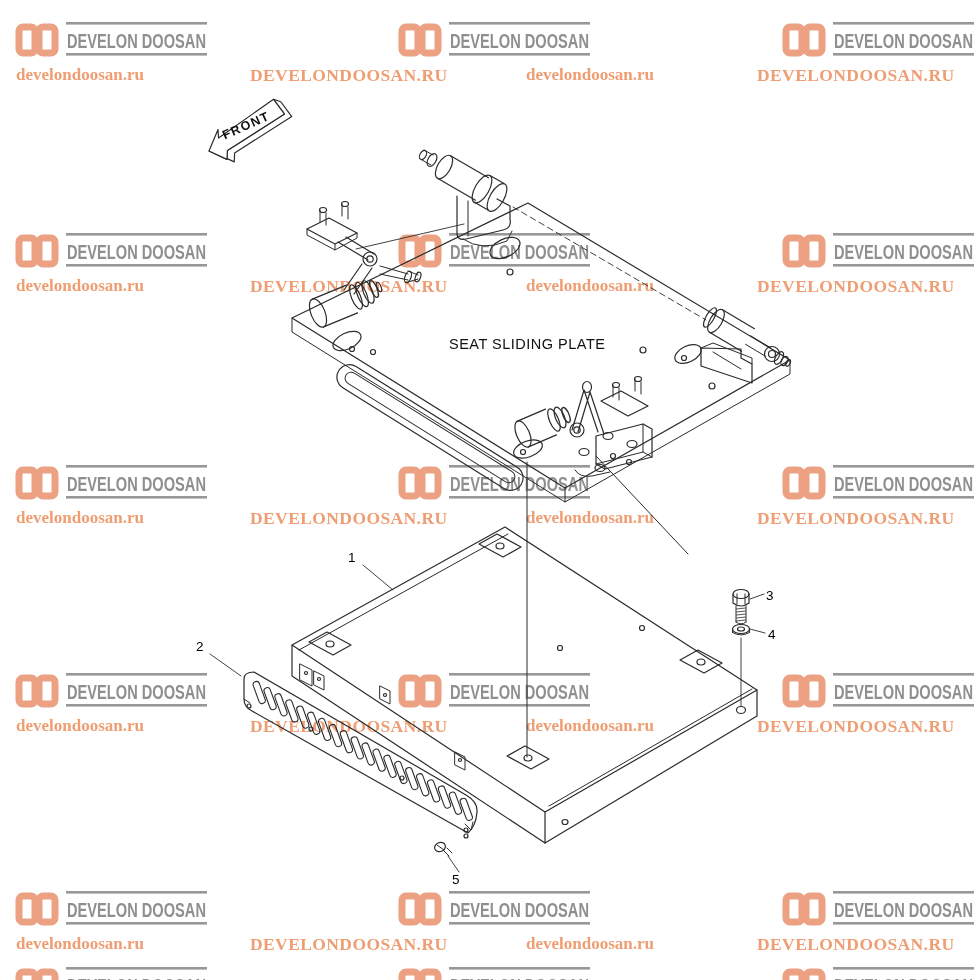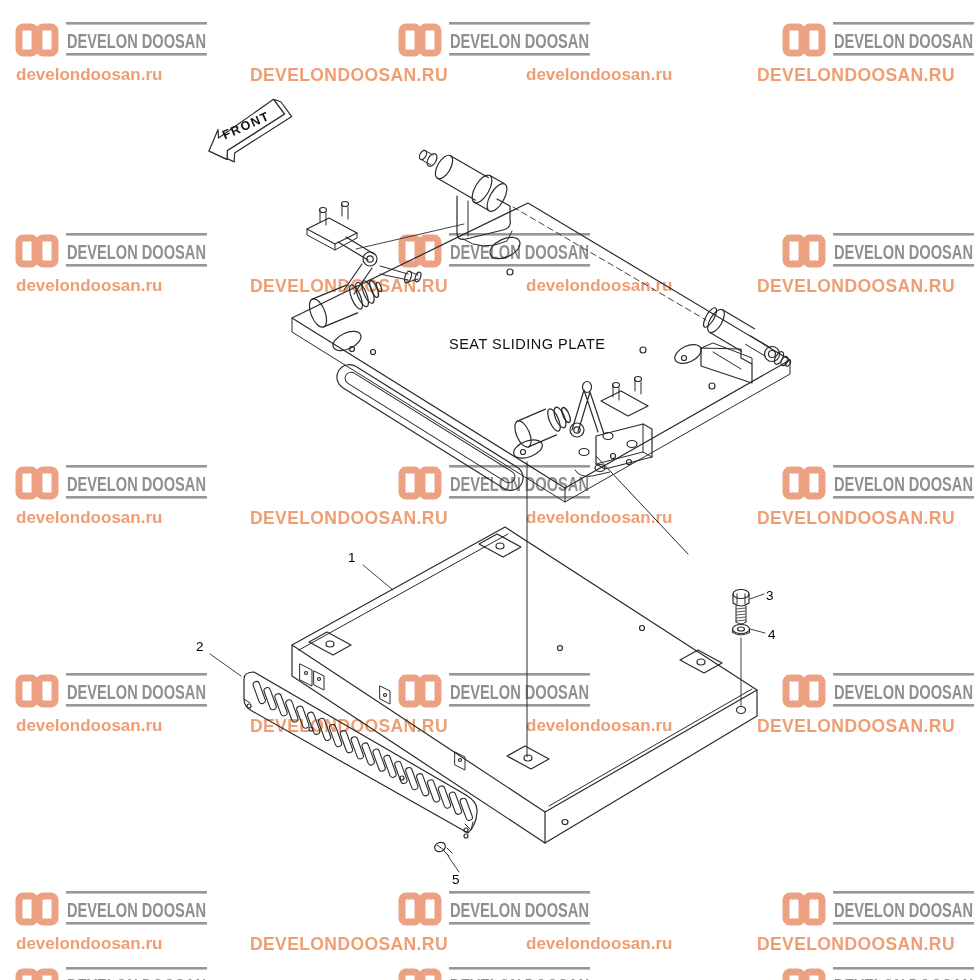--- a/index.html
+++ b/index.html
@@ -9,21 +9,21 @@
   }
   
   #wm-layer{position:absolute;inset:0;z-index:1}
   .wm-row{position:absolute;left:0;width:980px;height:70px}
   .r1{top:22px}.r2{top:233px}.r3{top:465px}.r4{top:673px}.r5{top:891px}.r6{top:967px}
   .wm-logo-svg{position:absolute;top:0;width:196px;height:36px;overflow:visible}
   .p1{left:14px}.p2{left:397px}.p3{left:781px}
   .dd rect{fill:none;stroke:#eca183;stroke-width:7}
   .wm-rule{fill:#989898}
   .wm-word{fill:#8f8f8f;font-family:"Liberation Sans",sans-serif;font-weight:bold;font-size:20.5px}
-  .wm-url{position:absolute;top:43px;font-family:Liberation Sans, sans-serif;font-weight:bold;
+  .wm-url{position:absolute;top:43px;font-family:Liberation Serif, serif;font-weight:bold;
           color:#ee9e72;white-space:nowrap}
   .lower{font-size:17px}
   .upper{font-size:17.5px;letter-spacing:.4px}
   .u1{left:16px}.u2{left:250px}.u3{left:526px}.u4{left:757px}
   
   svg.diagram{position:absolute;left:0;top:0;z-index:2}
   .callout{font-family:"Liberation Sans",sans-serif;font-size:13.5px;fill:#000;stroke:none}
   .dlabel{font-family:"Liberation Sans",sans-serif;font-size:14.5px;letter-spacing:.5px;fill:#111;stroke:none}
   .front-text{font-family:"Liberation Sans",sans-serif;font-size:12.5px;font-weight:bold;
               letter-spacing:1.5px;fill:#111;stroke:none}

